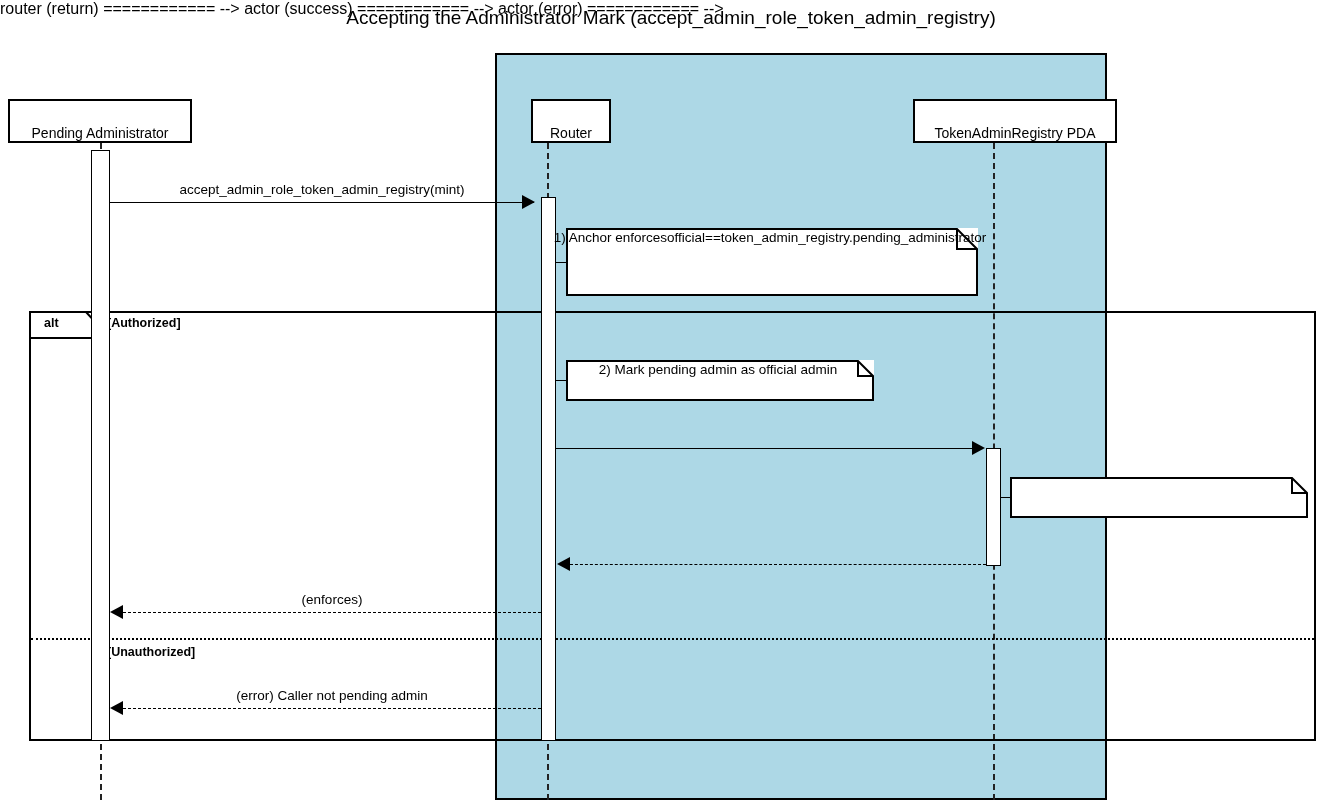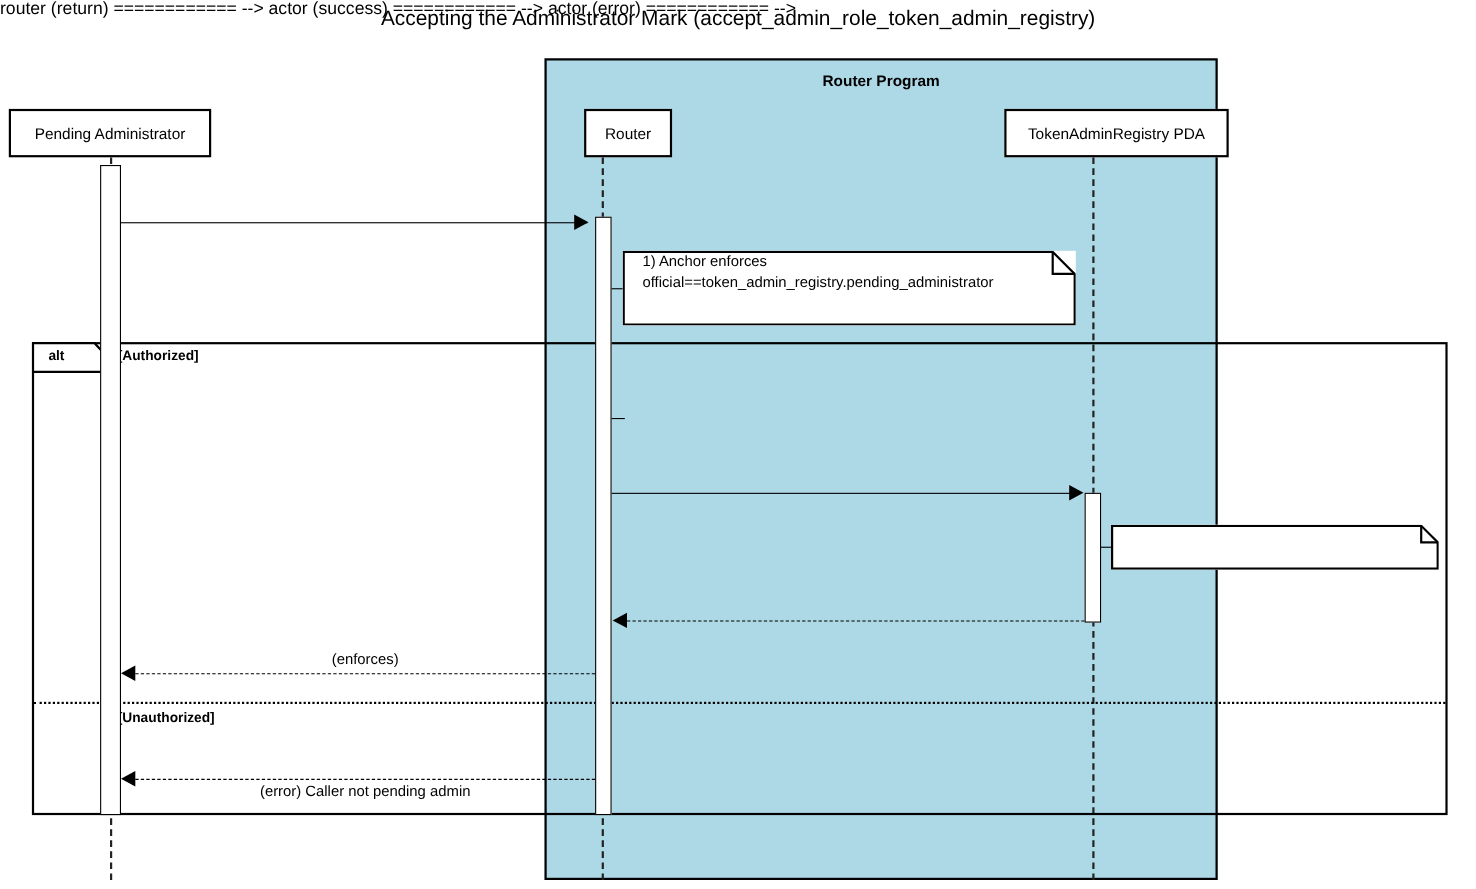--- a/index.html
+++ b/index.html
@@ -22,21 +22,21 @@
     position:absolute;background:#ADD8E6;border:2px solid #000;box-sizing:border-box;
   }
   .grouptitle{
     position:absolute;text-align:center;font-size:14px;font-weight:bold;
     line-height:16px;white-space:nowrap;
   }
 
   
   .participant{
     position:absolute;background:#ffffff;border:2px solid #000;box-sizing:border-box;
-    display:flex;align-items:center;justify-content:center;
+    display:flex;align-items:flex-end;justify-content:center;
     font-size:14px;line-height:16px;white-space:nowrap;
   }
 
   
   .lifeline{
     position:absolute;width:0;border-left:2px dashed #222;
   }
 
   
   .activation{
@@ -64,21 +64,21 @@
   }
 
   
   .note{
     position:absolute;background:#ffffff;box-sizing:border-box;
   }
   .note svg{position:absolute;left:0;top:0;display:block;}
   .notetext{
     position:absolute;left:18px;top:0;right:22px;
     font-size:13.5px;line-height:19px;white-space:pre;
-    display:flex;flex-direction:column;justify-content:flex-start;height:100%;
+    display:flex;justify-content:center;height:100%;
   }
   .noteconn{position:absolute;height:0;border-top:1.5px solid #000;}
 
   
   .altframe{
     position:absolute;border:2px solid #000;box-sizing:border-box;background:transparent;
   }
   .altlabelbox{position:absolute;}
   .altlabelbox svg{display:block;}
   .alttag{
@@ -96,21 +96,20 @@
 </head>
 <body>
 
 <div class="canvas">
 
   
   <div class="title">Accepting the Administrator Mark (accept_admin_role_token_admin_registry)</div>
 
   
   <div class="groupbox" style="left:495px;top:53px;width:612px;height:747px;"></div>
-  <div class="grouptitle" style="left:495px;top:65px;width:612px;">Router Program</div>
 
   
   <div class="lifeline" style="left:100px;top:143px;height:657px;"></div>
   <div class="lifeline" style="left:547px;top:143px;height:657px;"></div>
   <div class="lifeline" style="left:993px;top:143px;height:657px;"></div>
 
   
   <div class="altframe" style="left:29px;top:311px;width:1287px;height:430px;"></div>
 
   <div class="altlabelbox" style="left:29px;top:311px;">
@@ -142,36 +141,46 @@
   
   <div class="activation" style="left:91px;top:150px;width:19px;height:591px;"></div>
 
   <div class="activation" style="left:541px;top:197px;width:15px;height:544px;"></div>
 
   <div class="activation" style="left:986px;top:448px;width:15px;height:118px;"></div>
 
   
   <div class="msgline" style="left:110px;top:202px;width:424px;"></div>
   <div class="arrowR" style="left:522px;top:195px;"></div>
+  <div class="msglabel" style="left:110px;top:182px;width:424px;">accept_admin_role_token_admin_registry(mint)</div>
 
   
   <div class="noteconn" style="left:556px;top:262px;width:12px;"></div>
   <div class="note" style="left:566px;top:228px;width:412px;height:68px;">
     <svg width="412" height="68" viewBox="0 0 412 68">
       <path d="M1,1 L391,1 L411,21 L411,67 L1,67 Z" fill="#ffffff" stroke="#000" stroke-width="2"></path>
       <path d="M391,1 L391,21 L411,21" fill="none" stroke="#000" stroke-width="2"></path>
     </svg>
     <div class="notetext">
       <span>1) Anchor enforces</span>
       <span>official==token_admin_registry.pending_administrator</span>
     </div>
   </div>
 
   
   <div class="noteconn" style="left:556px;top:380px;width:12px;"></div>
+  <div class="note" style="left:566px;top:360px;width:308px;height:41px;">
+    <svg width="308" height="41" viewBox="0 0 308 41">
+      <path d="M1,1 L292,1 L307,16 L307,40 L1,40 Z" fill="#ffffff" stroke="#000" stroke-width="2"></path>
+      <path d="M292,1 L292,16 L307,16" fill="none" stroke="#000" stroke-width="2"></path>
+    </svg>
+    <div class="notetext">
+      <span>2) Mark pending admin as official admin</span>
+    </div>
+  </div>
 
   
   <div class="msgline" style="left:556px;top:448px;width:424px;"></div>
   <div class="arrowR" style="left:972px;top:441px;"></div>
 
   
   <div class="noteconn" style="left:1000px;top:497px;width:12px;"></div>
   <div class="note" style="left:1010px;top:477px;width:298px;height:41px;">
     <svg width="298" height="41" viewBox="0 0 298 41">
       <path d="M1,1 L282,1 L297,16 L297,40 L1,40 Z" fill="#ffffff" stroke="#000" stroke-width="2"></path>
@@ -184,15 +193,15 @@
   <div class="arrowL" style="left:557px;top:557px;"></div>
 
    actor (success) ============ --&gt;
   <div class="msgline dashed" style="left:123px;top:612px;width:418px;"></div>
   <div class="arrowL" style="left:110px;top:605px;"></div>
   <div class="msglabel" style="left:123px;top:592px;width:418px;">(enforces)</div>
 
    actor (error) ============ --&gt;
   <div class="msgline dashed" style="left:123px;top:708px;width:418px;"></div>
   <div class="arrowL" style="left:110px;top:701px;"></div>
-  <div class="msglabel" style="left:123px;top:688px;width:418px;margin-top:24px;">(error) Caller not pending admin</div>
+  <div class="msglabel" style="left:123px;top:688px;width:418px;">(error) Caller not pending admin</div>
 
 </div>
 
 </body></html>

